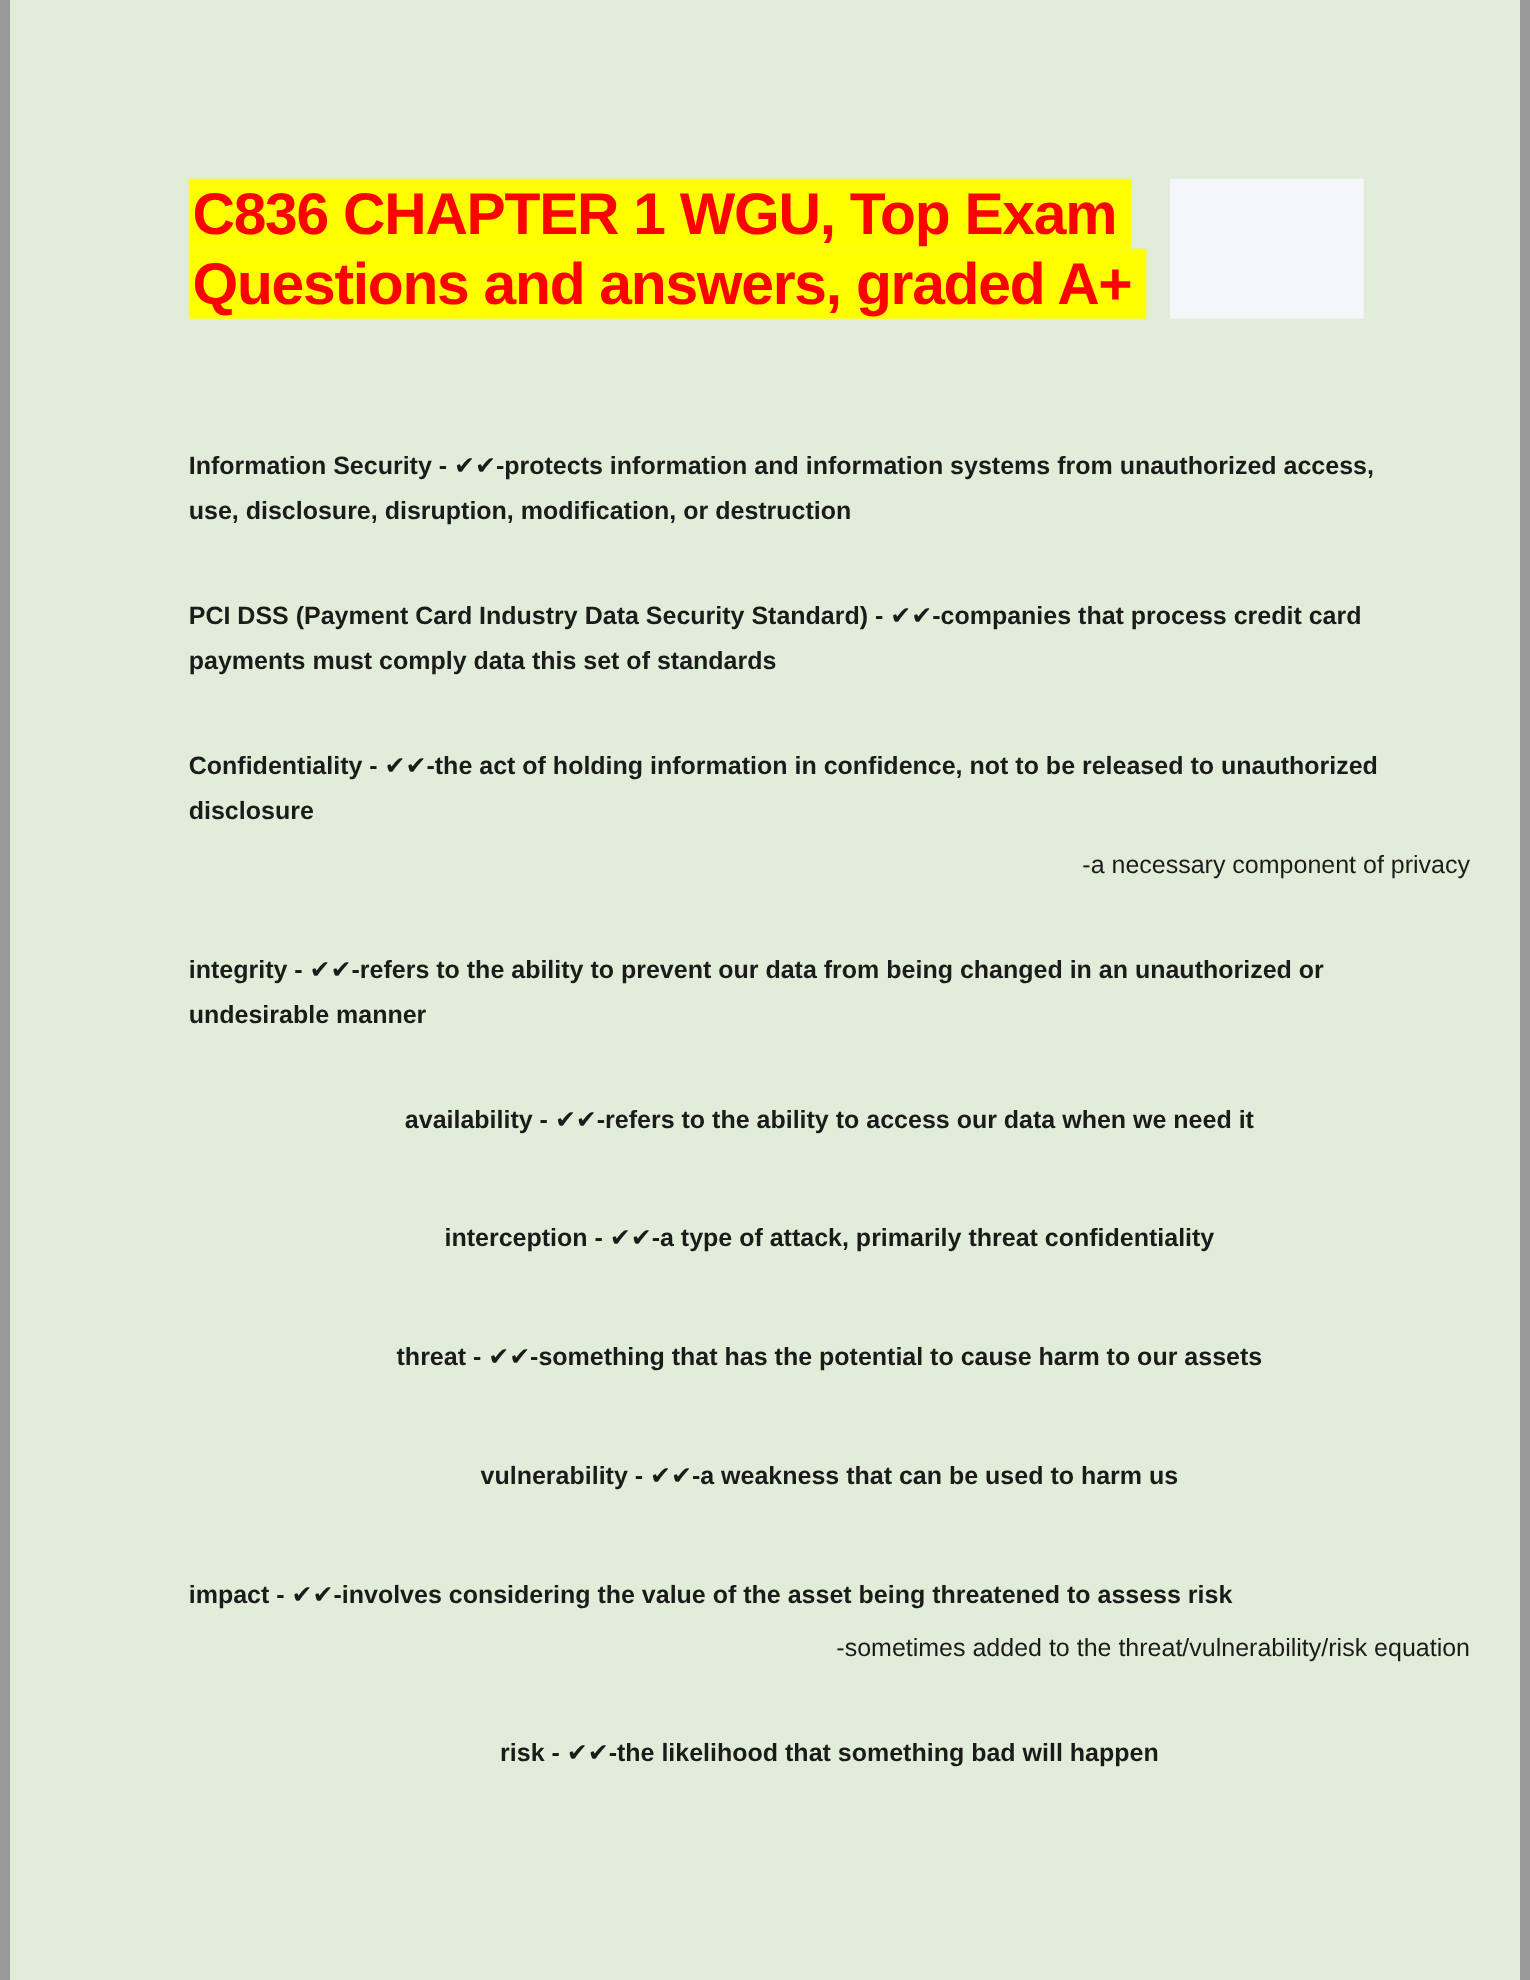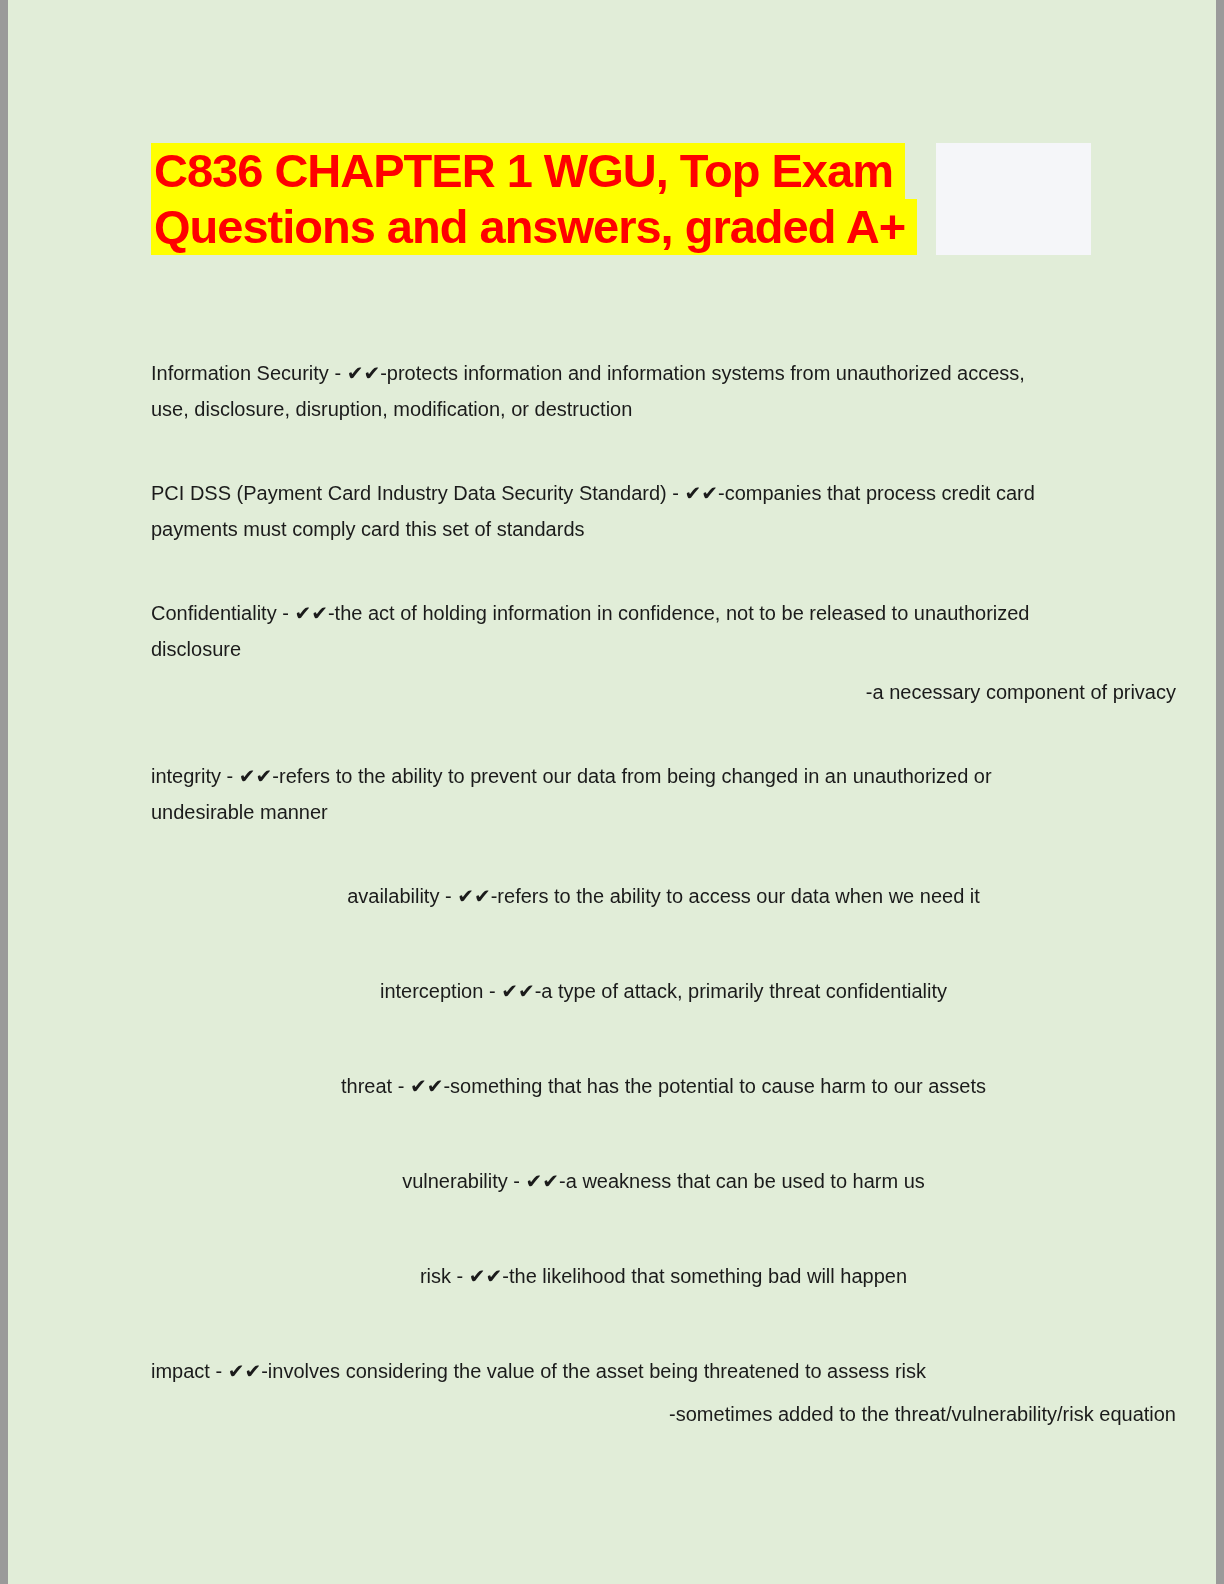--- a/index.html
+++ b/index.html
@@ -56,20 +56,21 @@
     margin: 0 0 48px 0;
     font-size: 20px;
     line-height: 36px;
   }
   .entry.gap-lg {
     margin-bottom: 59px;
     text-align: center;
   }
   .entry .line {
     white-space: nowrap;
+    font-weight: bold;
   }
   .entry .note {
     margin-top: 7px;
     white-space: nowrap;
     text-align: right;
   }
 </style>
 </head>
 <body>
 
@@ -83,21 +84,21 @@
 
     <div class="entries">
 
       <div class="entry">
         <div class="line">Information Security - ✔✔-protects information and information systems from unauthorized access,</div>
         <div class="line">use, disclosure, disruption, modification, or destruction</div>
       </div>
 
       <div class="entry">
         <div class="line">PCI DSS (Payment Card Industry Data Security Standard) - ✔✔-companies that process credit card</div>
-        <div class="line">payments must comply card this set of standards</div>
+        <div class="line">payments must comply data this set of standards</div>
       </div>
 
       <div class="entry">
         <div class="line">Confidentiality - ✔✔-the act of holding information in confidence, not to be released to unauthorized</div>
         <div class="line">disclosure</div>
         <div class="note">-a necessary component of privacy</div>
       </div>
 
       <div class="entry">
         <div class="line">integrity - ✔✔-refers to the ability to prevent our data from being changed in an unauthorized or</div>
@@ -113,24 +114,24 @@
       </div>
 
       <div class="entry gap-lg">
         <div class="line">threat - ✔✔-something that has the potential to cause harm to our assets</div>
       </div>
 
       <div class="entry gap-lg">
         <div class="line">vulnerability - ✔✔-a weakness that can be used to harm us</div>
       </div>
 
-      <div class="entry gap-lg">
-        <div class="line">risk - ✔✔-the likelihood that something bad will happen</div>
-      </div>
-
       <div class="entry">
         <div class="line">impact - ✔✔-involves considering the value of the asset being threatened to assess risk</div>
         <div class="note">-sometimes added to the threat/vulnerability/risk equation</div>
+      </div>
+
+      <div class="entry gap-lg">
+        <div class="line">risk - ✔✔-the likelihood that something bad will happen</div>
       </div>
 
     </div>
   </div>
 </div>
 
 </body></html>

